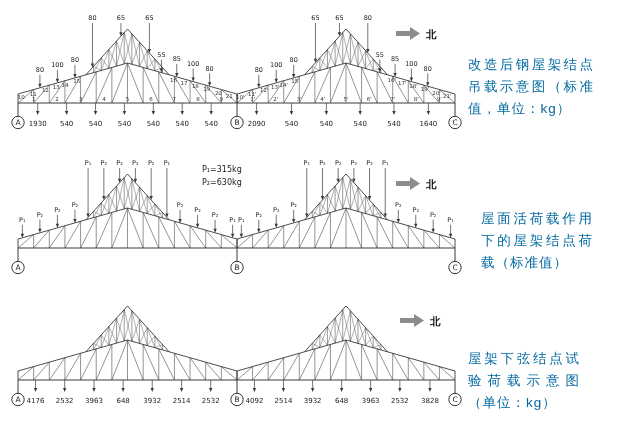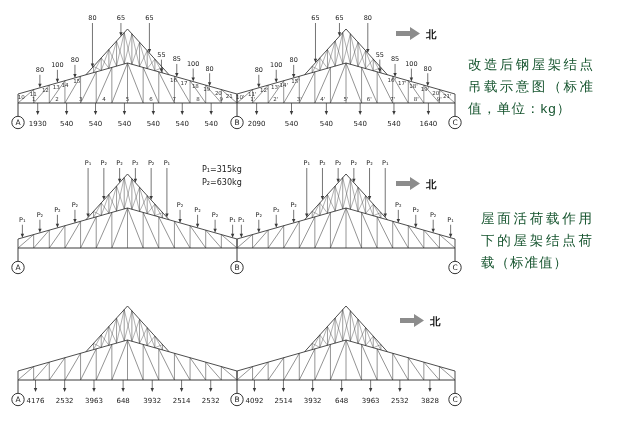--- a/index.html
+++ b/index.html
@@ -1,21 +1,21 @@
 <!DOCTYPE html>
 <html><head>
 <meta charset="utf-8">
 <style>
   *{margin:0;padding:0;box-sizing:border-box}
   html,body{background:#fff}
   body{width:640px;height:433px;font-family:"Liberation Sans","DejaVu Sans",sans-serif}
   .page{position:relative;width:640px;height:433px;background:#fff;overflow:hidden}
   .truss-svg{display:block}
   svg text{font-family:"DejaVu Sans","Liberation Sans",sans-serif}
-  .caption{position:absolute;color:#14532d;font-size:13.5px;line-height:1.62;letter-spacing:1px;text-align:justify;text-justify:inter-ideograph}
+  .caption{position:absolute;color:#0369a1;font-size:13.5px;line-height:1.62;letter-spacing:1px;text-align:justify;text-justify:inter-ideograph}
   .caption-1{left:468px;top:54px;width:126px}
   .caption-2{left:481px;top:208px;width:112px}
   .caption-3{left:468px;top:348px;width:112px}
 </style>
 </head>
 <body>
 
 <div class="page">
   <div class="fig-area">
     <svg id="svg0" class="truss-svg" width="640" height="148" viewBox="0 0 640 148">
@@ -718,13 +718,14 @@
           <text x="455" y="106.3" font-size="7.5" text-anchor="middle" fill="#1a1a1a">C</text>
         </g>
         <g>
           <path d="M400 22 h14 v-4 l10 6.5 l-10 6.5 v-4 h-14 z" fill="#8c8c8c"></path>
           <text x="430" y="28.5" font-size="10.5" text-anchor="start" fill="#111" font-weight="bold">北</text>
         </g>
       </svg>
   </div>
   <div class="caption caption-1">改造后钢屋架结点吊载示意图（标准值，单位：kg）</div>
   <div class="caption caption-2">屋面活荷载作用下的屋架结点荷载（标准值）</div>
+  <div class="caption caption-3">屋架下弦结点试验荷载示意图（单位：kg）</div>
 </div>
 
 </body></html>

